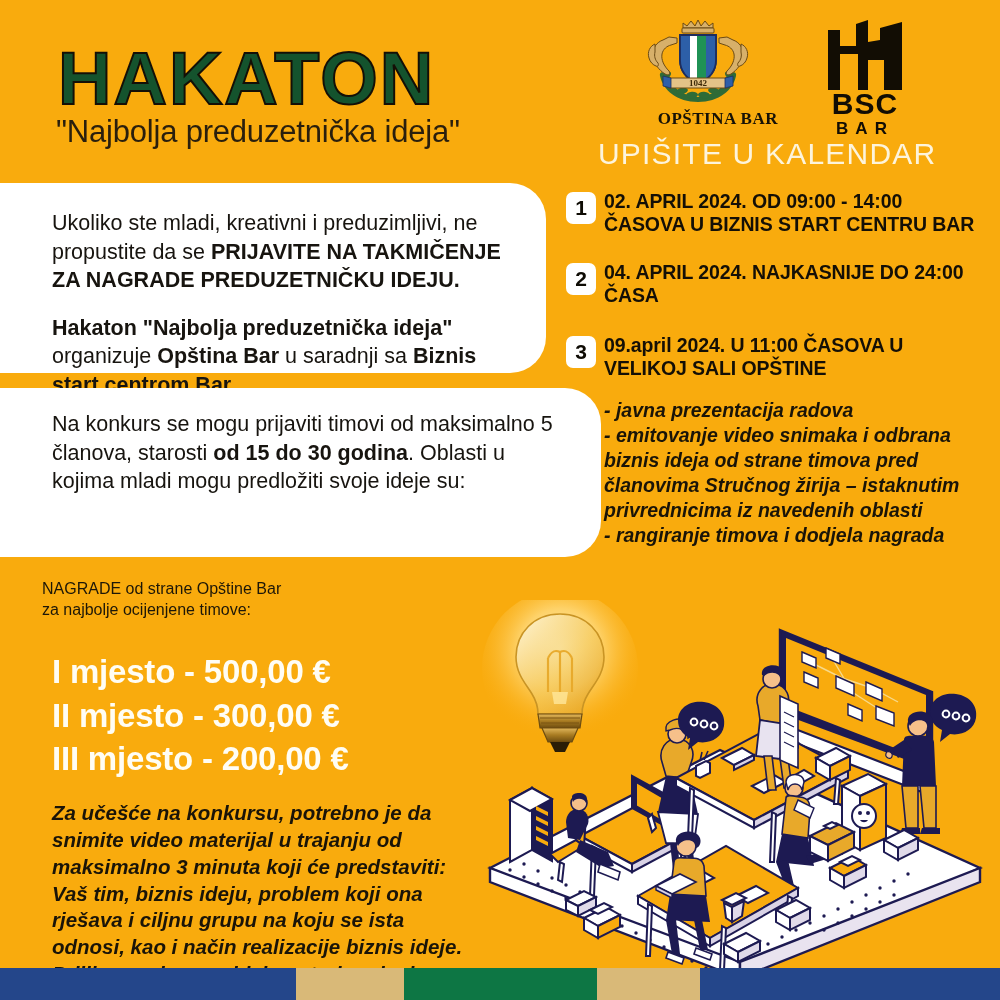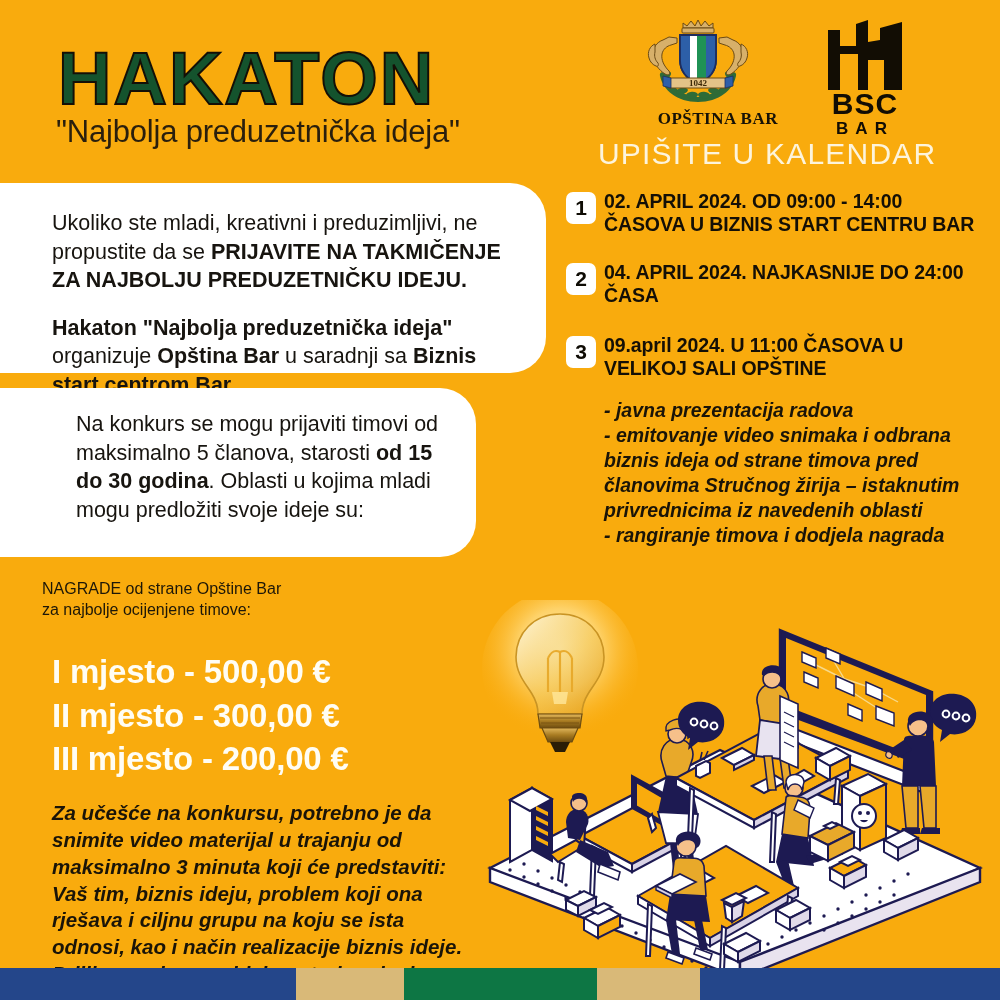--- a/index.html
+++ b/index.html
@@ -48,23 +48,23 @@
   .card{
     position:absolute;left:0;background:#ffffff;
     box-sizing:border-box;
   }
   .card1{
     top:183px;width:546px;height:190px;
     border-radius:0 36px 36px 0;
     padding:26px 44px 0 52px;
   }
   .card2{
-    top:388px;width:476px;height:169px;
+    top:388px;width:601px;height:169px;
     border-radius:0 36px 36px 0;
-    padding:22px 30px 0 76px;
+    padding:22px 30px 0 52px;
   }
   .card p{margin:0;font-size:21.5px;line-height:1.33;color:#17140f;}
   .card p + p{margin-top:19px;}
   .card b{font-weight:800;}
 
   
   .prize-intro{
     position:absolute;left:42px;top:578px;
     font-size:16px;line-height:1.33;color:#1d1708;
   }
@@ -177,21 +177,21 @@
         <rect x="46" y="40" width="16" height="30" fill="#f9ab0d"></rect>
       </svg>
       <div class="bsc-txt">BSC</div>
       <div class="bar-txt">BAR</div>
     </div>
   </div>
 
   <div class="kalendar">UPIŠITE U KALENDAR</div>
 
   <div class="card card1" id="card1">
-      <p><span>Ukoliko ste mladi, kreativni i preduzimljivi, ne propustite da se </span><b>PRIJAVITE NA TAKMIČENJE ZA NAJBOLJU PREDUZETNIČKU IDEJU.</b></p>
+      <p><span>Ukoliko ste mladi, kreativni i preduzimljivi, ne propustite da se </span><b>PRIJAVITE NA TAKMIČENJE ZA NAGRADE PREDUZETNIČKU IDEJU.</b></p>
       <p><b>Hakaton "Najbolja preduzetnička ideja"</b><span> organizuje </span><b>Opština Bar</b><span> u saradnji sa </span><b>Biznis start centrom Bar</b><span>.</span></p>
     </div>
   <div class="card card2" id="card2">
       <p><span>Na konkurs se mogu prijaviti timovi od maksimalno 5 članova, starosti </span><b>od 15 do 30 godina</b><span>. Oblasti u kojima mladi mogu predložiti svoje ideje su:</span></p>
     </div>
 
   <div class="prize-intro">
     <div>NAGRADE od strane Opštine Bar</div>
     <div>za najbolje ocijenjene timove:</div>
   </div>

